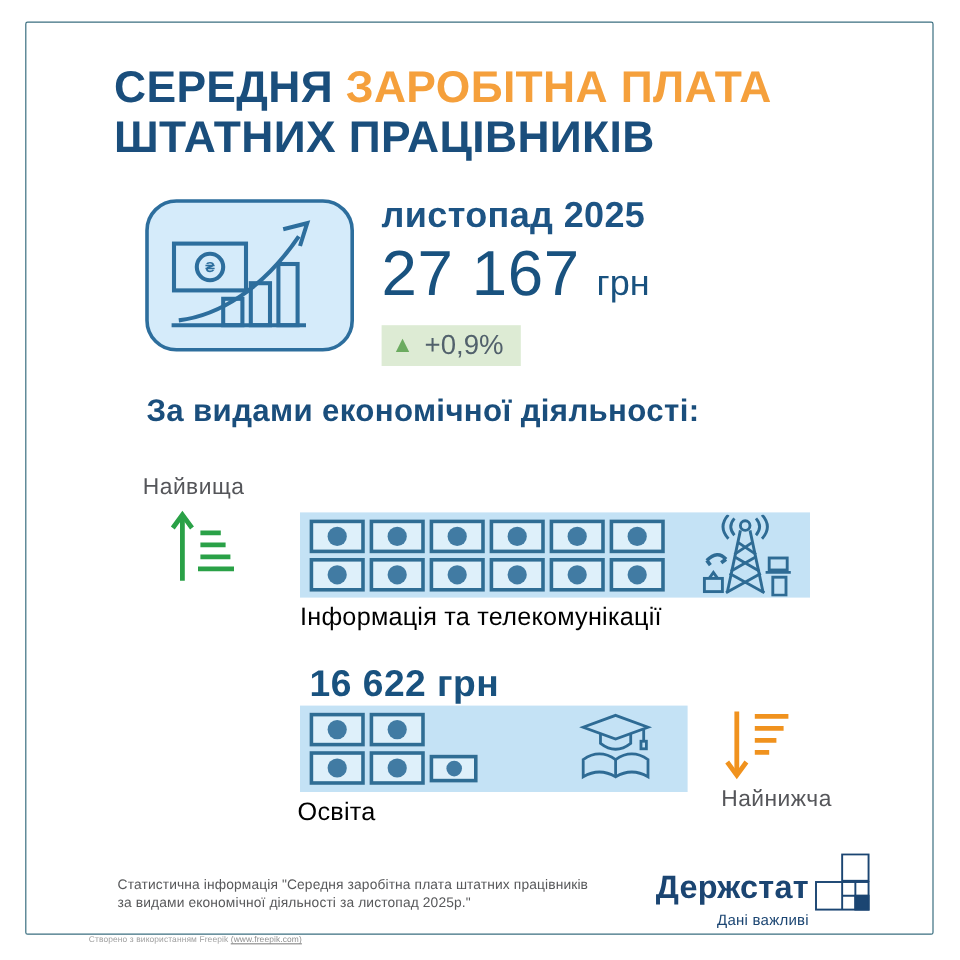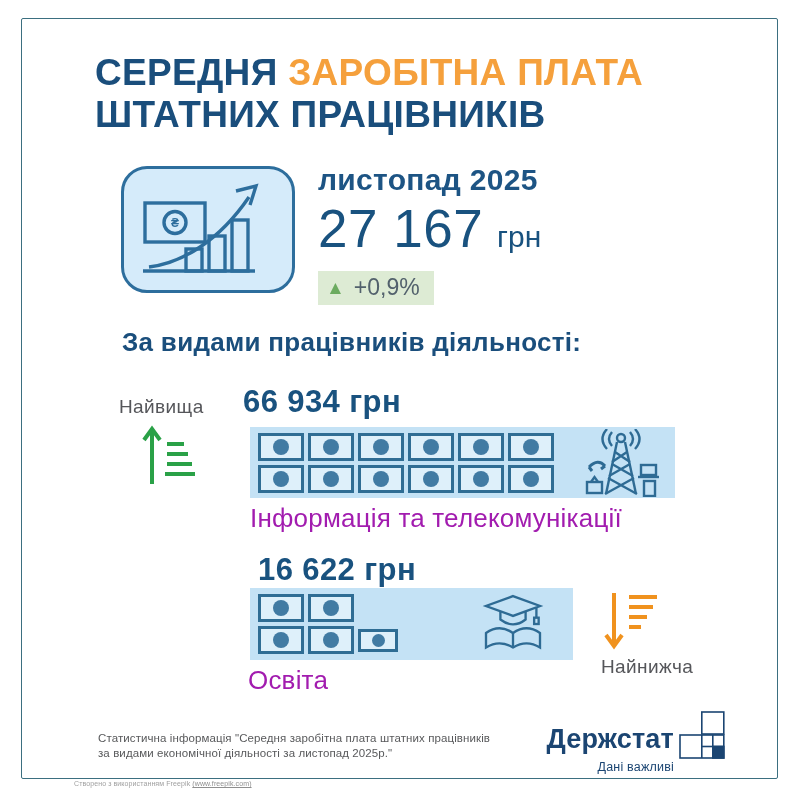--- a/index.html
+++ b/index.html
@@ -51,21 +51,21 @@
   .bill-row{display:flex;gap:4px;align-items:center;}
   .bill{
     position:relative;width:46px;height:28px;box-sizing:border-box;
     background:#def0fa;border:3px solid #2f6d94;
     display:flex;align-items:center;justify-content:center;flex:none;
   }
   .bill::after{content:'';width:16px;height:16px;border-radius:50%;background:#417ba3;}
   .bill.small{width:40px;height:23px;}
   .bill.small::after{width:13px;height:13px;}
   .banner-icon{position:absolute;}
-  .cat-label{position:absolute;font-size:26px;color:#a21caf;letter-spacing:.2px;white-space:nowrap;}
+  .cat-label{position:absolute;font-size:21px;color:#000000;letter-spacing:.2px;white-space:nowrap;}
   .dir-icon{position:absolute;}
   
   .source{
     position:absolute;left:98px;top:731px;
     font-size:11.5px;line-height:15px;color:#58595b;letter-spacing:.1px;
   }
   .logo-text{position:absolute;left:520px;top:724px;width:154px;text-align:right;color:#1b4572;}
   .logo-name{font-size:27px;font-weight:700;letter-spacing:.2px;}
   .logo-tagline{font-size:12.5px;margin-top:5px;letter-spacing:.2px;}
   .logo-squares{position:absolute;left:679px;top:711px;}
@@ -105,34 +105,33 @@
     <div class="period">листопад 2025</div>
     <div class="big-value">
       <span>27 167</span><span class="unit">грн</span>
     </div>
     <div class="badge">
       <span class="tri">▲</span>
       <span>+0,9%</span>
     </div>
   </div>
 
-  <div class="section-heading">За видами працівників діяльності:</div>
+  <div class="section-heading">За видами економічної діяльності:</div>
 
   <div class="dir-label" style="left:119px;top:396px;">Найвища</div>
   <div class="dir-icon" style="left:142px;top:424px;">
     <svg width="54" height="62" viewBox="0 0 54 62" fill="none" stroke="#2aa147" stroke-width="4">
       <line x1="10" y1="60" x2="10" y2="7"></line>
       <polyline points="2,16 10,5 18,16"></polyline>
       <line x1="25" y1="20" x2="42" y2="20"></line>
       <line x1="25" y1="30" x2="46" y2="30"></line>
       <line x1="25" y1="40" x2="50" y2="40"></line>
       <line x1="23" y1="50" x2="53" y2="50"></line>
     </svg>
   </div>
-  <div class="group-value" style="left:243px;top:384px;">66 934 грн</div>
 
   <div class="banner banner-high">
     <div class="bills">
       <div class="bill-row">
           <div class="bill"></div>
           <div class="bill"></div>
           <div class="bill"></div>
           <div class="bill"></div>
           <div class="bill"></div>
           <div class="bill"></div>

